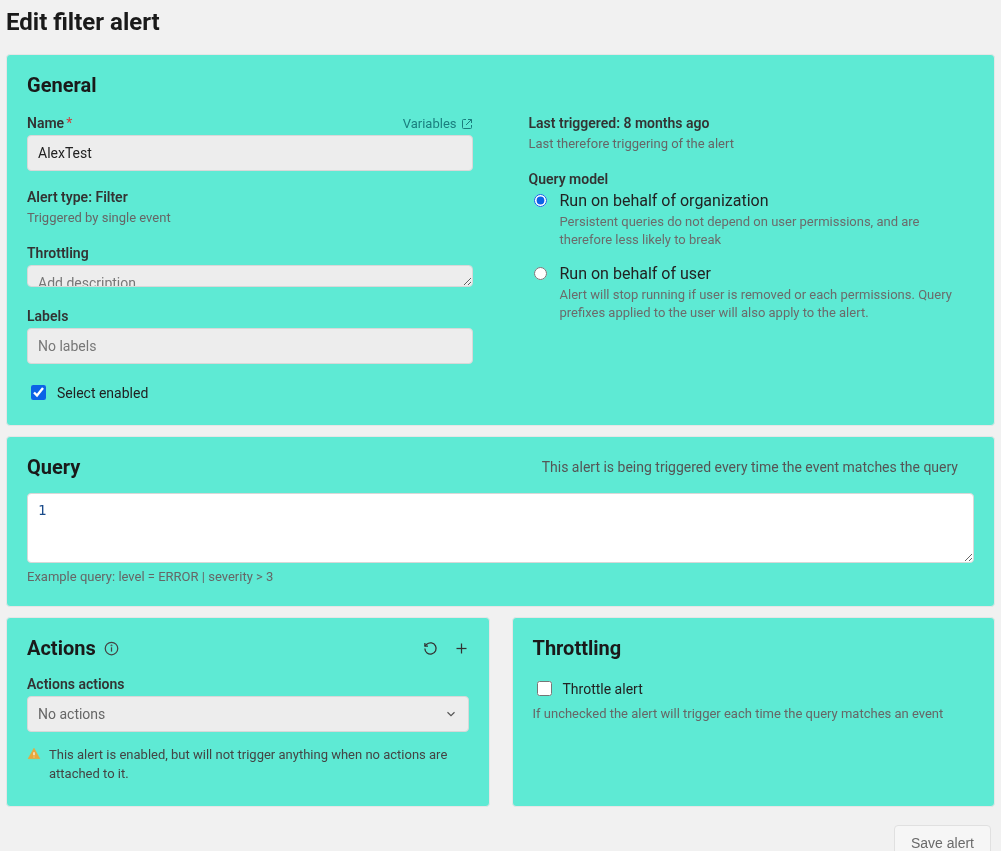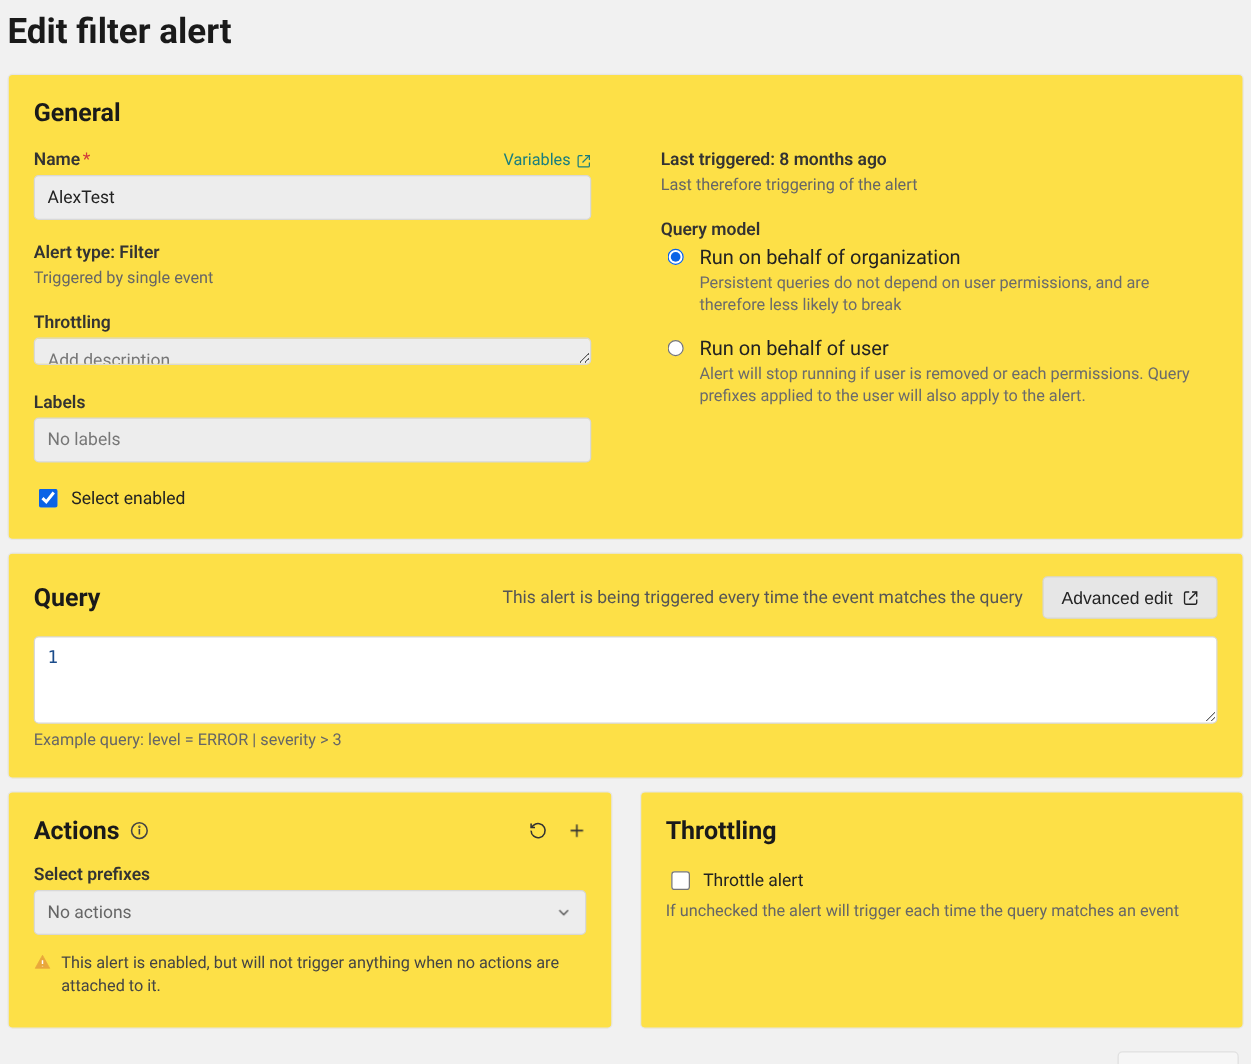--- a/index.html
+++ b/index.html
@@ -6,27 +6,27 @@
   html, body { margin: 0; padding: 0; }
   body {
     font-family: -apple-system, BlinkMacSystemFont, "Segoe UI", Roboto, Helvetica, Arial, sans-serif;
     background: #f1f1f1;
     color: #222;
     font-size: 14px;
     width: 1001px;
   }
   .page { padding: 0 0 20px 0; }
   h1.page-title {
-    font-size: 28px;
+    font-size: 24px;
     font-weight: 700;
     margin: 8px 0 18px 6px;
     color: #1a1a1a;
   }
   .card {
-    background: #fde047;
+    background: #5eead4;
     border: 1px solid #e6e6e6;
     border-radius: 4px;
     padding: 18px 20px 22px 20px;
     margin: 0 6px 10px 6px;
   }
   .card h2 {
     font-size: 20px;
     font-weight: 700;
     margin: 0 0 18px 0;
     color: #1a1a1a;
@@ -266,30 +266,20 @@
           </div>
         </div>
       </div>
     </div>
   </div>
 
   <div class="card">
     <div class="query-header">
       <h2>Query</h2>
       <span class="query-note">This alert is being triggered every time the event matches the query</span>
-      <button class="adv-btn">
-        <span>Advanced edit</span>
-        <span>
-          <svg width="13" height="13" viewBox="0 0 24 24" fill="none" stroke="currentColor" stroke-width="2">
-              <path d="M14 3h7v7"></path>
-              <path d="M10 14L21 3"></path>
-              <path d="M21 14v5a2 2 0 0 1-2 2H5a2 2 0 0 1-2-2V5a2 2 0 0 1 2-2h5"></path>
-            </svg>
-        </span>
-      </button>
     </div>
     <div class="query-box" contenteditable="true" style="">1</div>
     <div class="hint">Example query: level = ERROR | severity &gt; 3</div>
   </div>
 
   <div class="row-cards">
 
     <div class="card">
       <div class="actions-header" style="margin-bottom:16px;">
         <div class="left">
@@ -311,21 +301,21 @@
           </span>
           <span class="icon-btn">
             <svg width="15" height="15" viewBox="0 0 24 24" fill="none" stroke="#333" stroke-width="2">
                 <line x1="12" y1="4" x2="12" y2="20"></line>
                 <line x1="4" y1="12" x2="20" y2="12"></line>
               </svg>
           </span>
         </div>
       </div>
 
-      <span class="label">Select prefixes</span>
+      <span class="label">Actions actions</span>
       <div class="fake-select">
         <span>No actions</span>
         <span>
           <svg width="14" height="14" viewBox="0 0 24 24" fill="none" stroke="#555" stroke-width="2">
               <polyline points="6 9 12 15 18 9"></polyline>
             </svg>
         </span>
       </div>
 
       <div class="warning-row">

